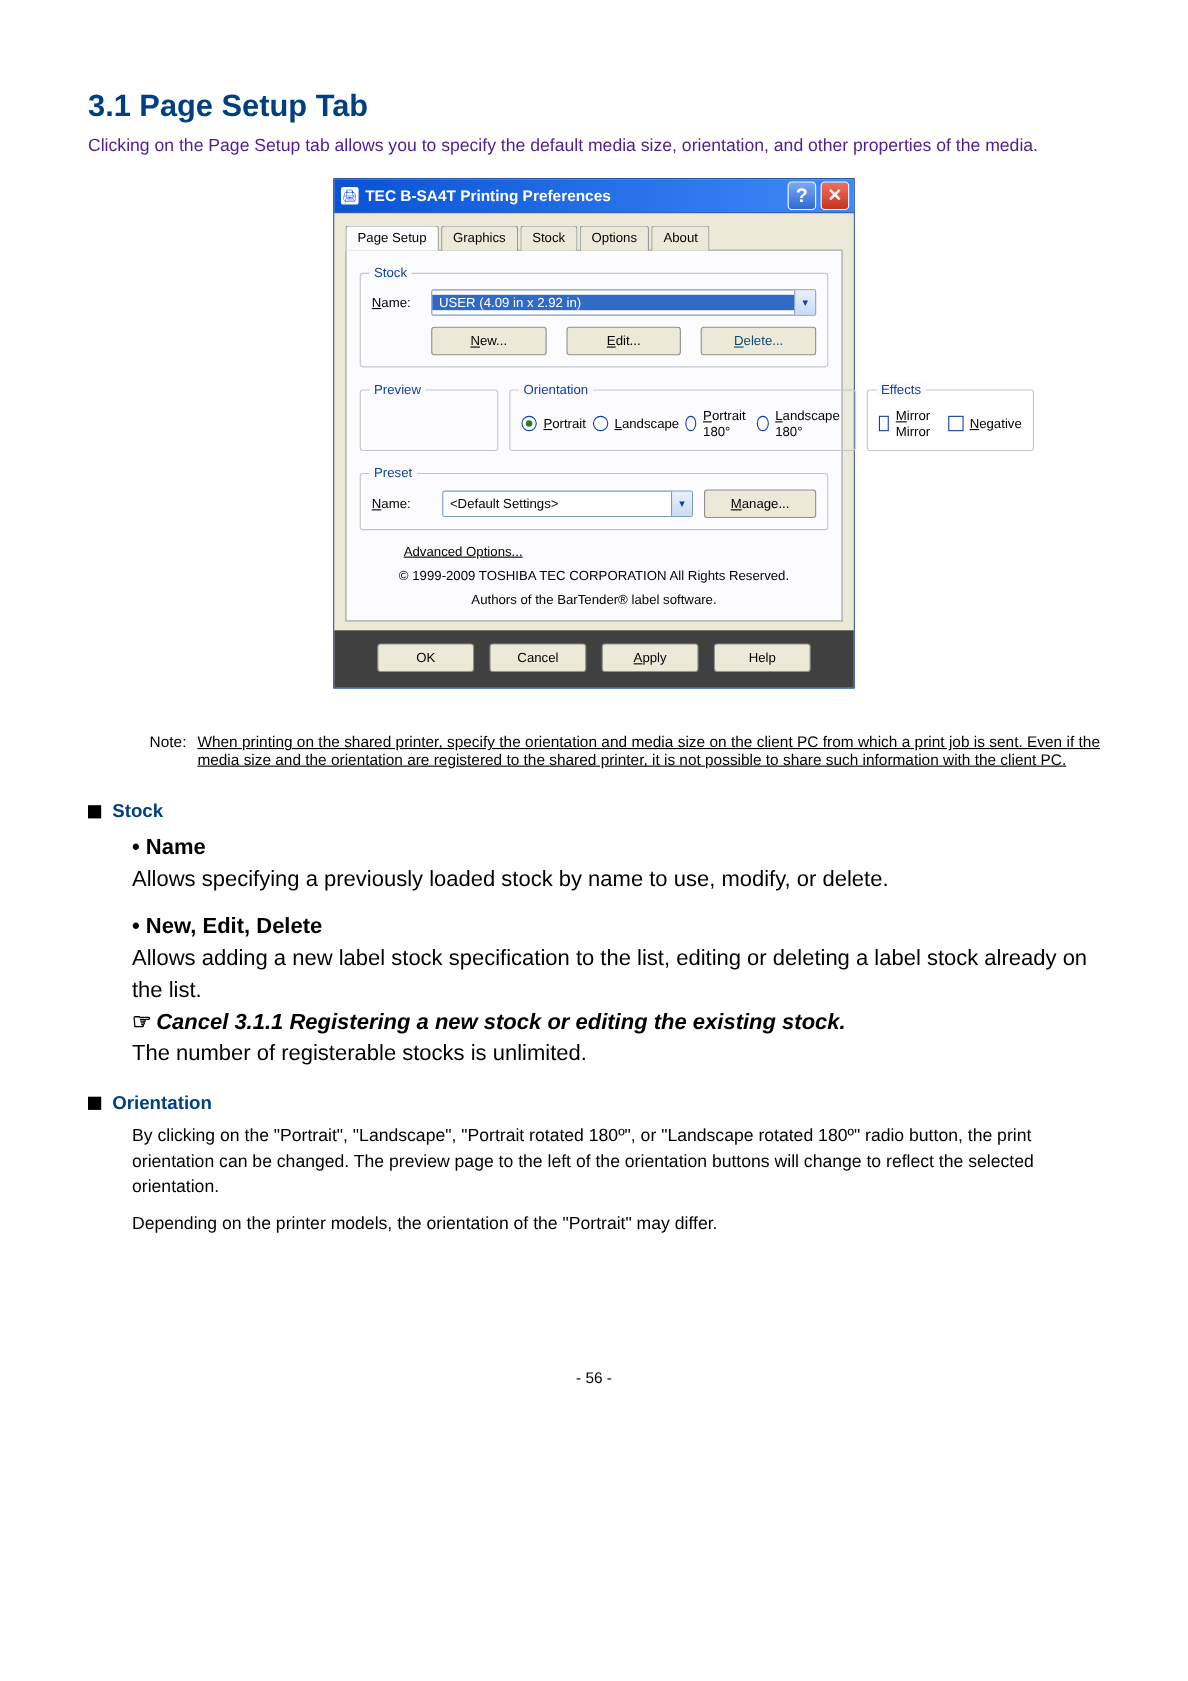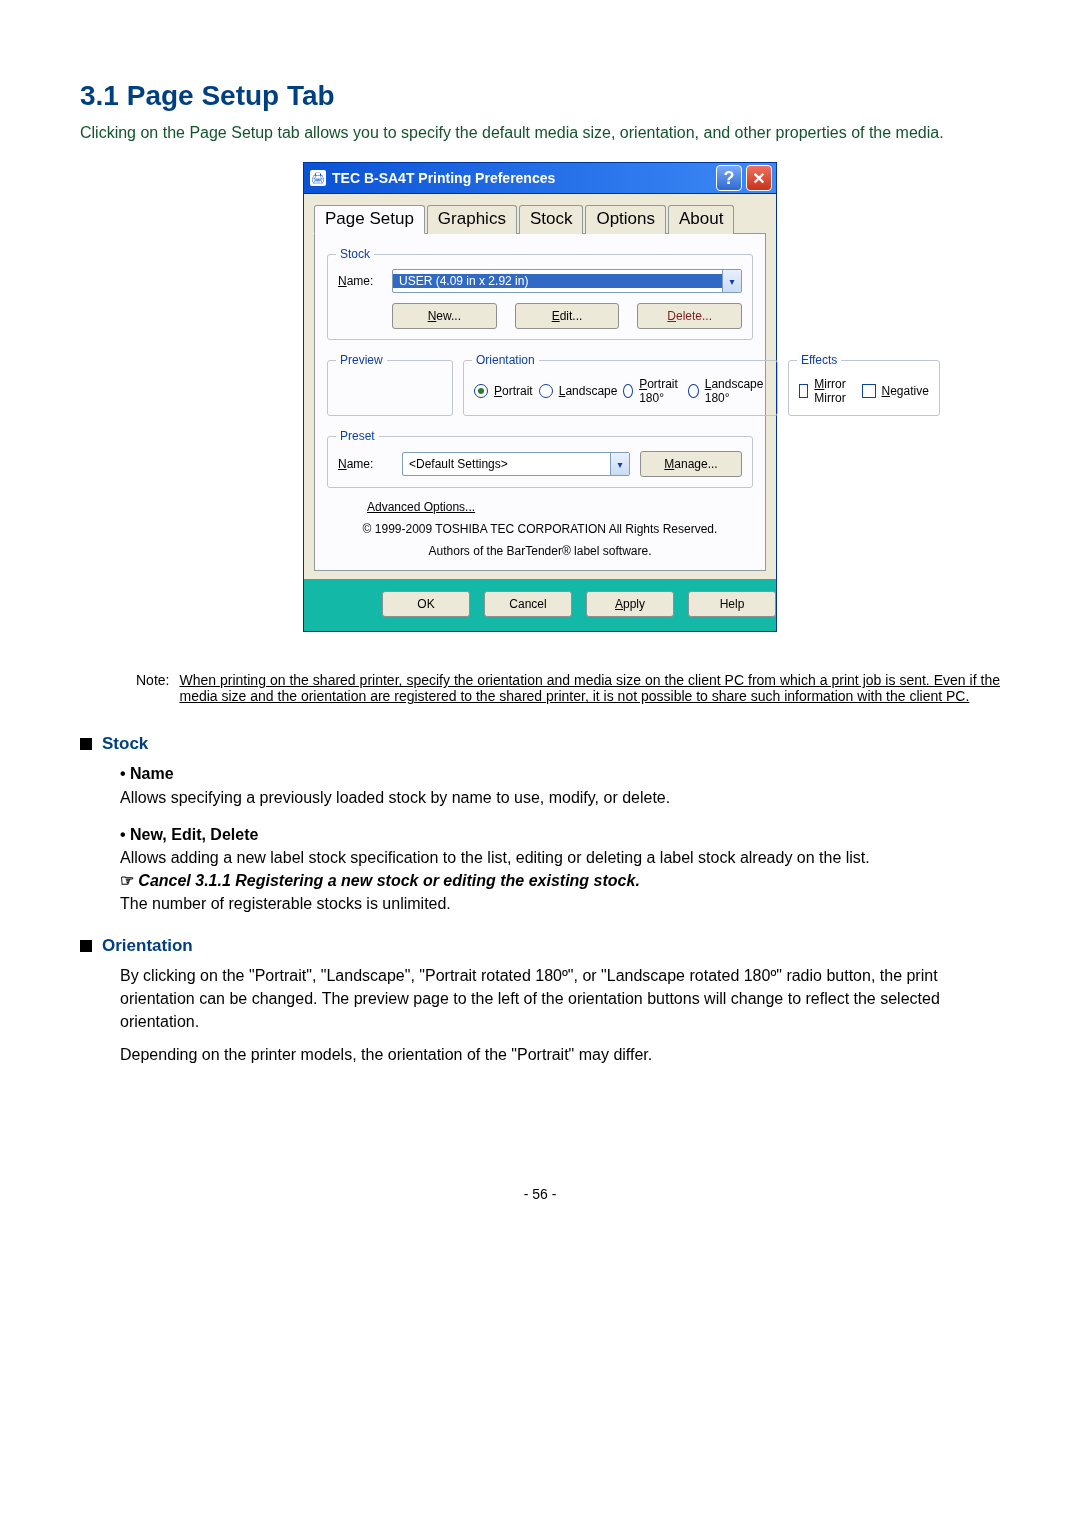--- a/index.html
+++ b/index.html
@@ -14,21 +14,21 @@
     padding: 80px 80px 40px 80px;
   }
   h1 {
     font-size: 28px;
     font-weight: bold;
     color: #004080;
     margin: 0 0 10px 0;
   }
   .intro {
     font-size: 16px;
-    color: #14532d;
+    color: #4c1d95;
     margin-bottom: 18px;
     line-height: 1.4;
   }
 
   
   .dialog {
     width: 472px;
     margin: 0 auto 40px auto;
     border: 1px solid #003399;
     font-family: Tahoma, Arial, sans-serif;
@@ -83,21 +83,21 @@
     margin-bottom: 0;
   }
   .tab {
     padding: 3px 10px 4px 10px;
     border: 1px solid #919b9c;
     border-bottom: none;
     background: #ece9d8;
     position: relative;
     bottom: -1px;
     margin-right: 2px;
-    font-size: 17px;
+    font-size: 12px;
     border-top-left-radius: 3px;
     border-top-right-radius: 3px;
   }
   .tab.active {
     background: #fcfcfe;
     border-bottom: 1px solid #fcfcfe;
     z-index: 2;
   }
   .tab-page {
     border: 1px solid #919b9c;
@@ -158,21 +158,21 @@
   .btn-row { display: flex; gap: 18px; margin-top: 10px; margin-left: 54px; text-align: right;}
   .btn {
     flex: 1;
     height: 24px;
     border: 1px solid #8e8f8f;
     border-radius: 3px;
     background: #ece9d8;
     display: flex; align-items: center; justify-content: center;
     font-size: 12px;
   }
-  .btn.disabled { color: #7f1d1d; }
+  .btn.disabled { color: #0c4a6e; }
 
   .cols { display: flex; gap: 10px; }
   .preview-group { flex: 0 0 104px; }
   .preview-box {
     width: 80px; height: 90px;
     margin: 0 auto;
     display: flex; flex-direction: column; align-items: center; justify-content: center;
     font-size: 11px;
   }
   .barcode {
@@ -195,24 +195,24 @@
   .checkbox {
     width: 12px; height: 12px; border: 1px solid #1040a0;
     background: #fff;
   }
 
   .link-like { text-decoration: underline; cursor: default; }
   .center-text { text-align: center; font-size: 12px; line-height: 1.5; margin-top: 4px;}
 
   .dlg-btn-bar {
     display: flex;
-    justify-content: flex-end;
+    justify-content: center;
     gap: 14px;
     padding: 12px 0 14px 0;
-    background: #14b8a6;
+    background: #404040;
   }
   .dlg-btn {
     width: 86px; height: 24px;
     border: 1px solid #8e8f8f;
     border-radius: 3px;
     background: #ece9d8;
     display: flex; align-items: center; justify-content: center;
     font-size: 12px;
   }
 
@@ -241,21 +241,21 @@
     margin-right: 10px;
   }
 
   ul.content-list {
     list-style: none;
     padding: 0 0 0 40px;
     margin: 0 0 20px 0;
   }
   ul.content-list > li {
     margin-bottom: 14px;
-    font-size: 16px;
+    font-size: 20px;
     line-height: 1.45;
   }
   ul.content-list > li .bullet-head {
     font-weight: bold;
   }
   ul.content-list > li .bullet-head::before {
     content: "• ";
   }
   .linkref {
     font-style: italic;

